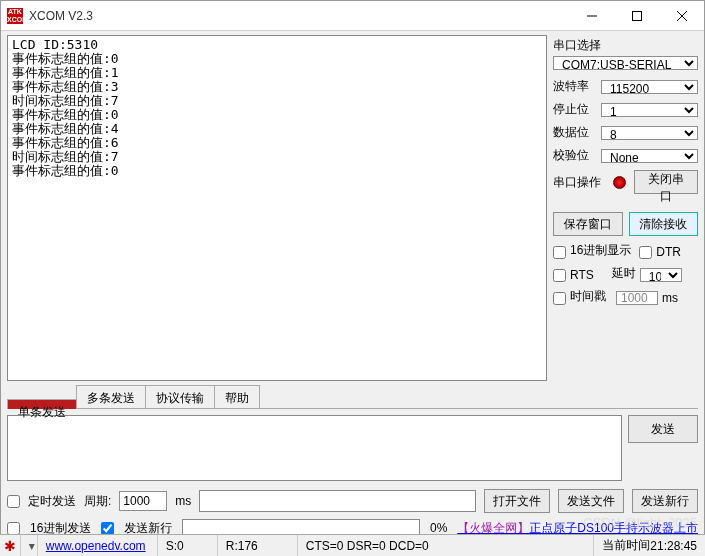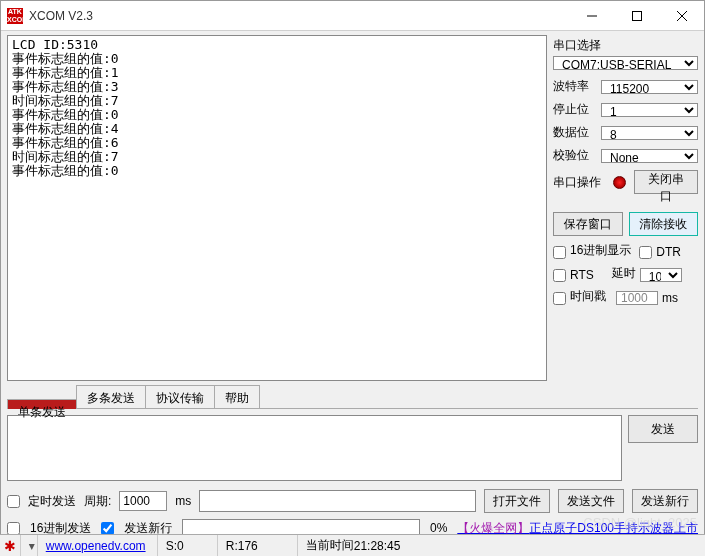--- a/index.html
+++ b/index.html
@@ -185,17 +185,18 @@
 <div class="statusbar">
   <div class="sb-cell" style="padding:0 4px">
       <span class="gear">✱</span>
     </div>
   <div class="sb-cell dd">▾</div>
   <div class="sb-cell" style="width:120px">
       <a href="#" class="link">www.openedv.com</a>
     </div>
   <div class="sb-cell" style="width:60px">S:0</div>
   <div class="sb-cell" style="width:80px">R:176</div>
+  <div class="sb-cell" style="flex:1">CTS=0 DSR=0 DCD=0</div>
   <div class="sb-cell" style="border-right:none">
       <span>当前时间</span> 
       <span>21:28:45</span>
     </div>
 </div>
 
 </body></html>

